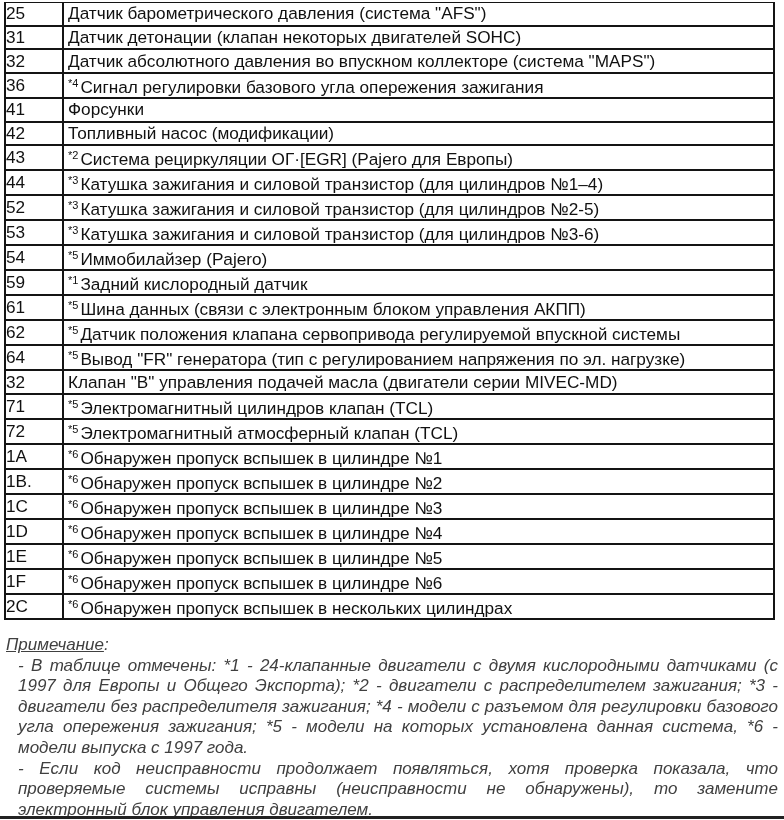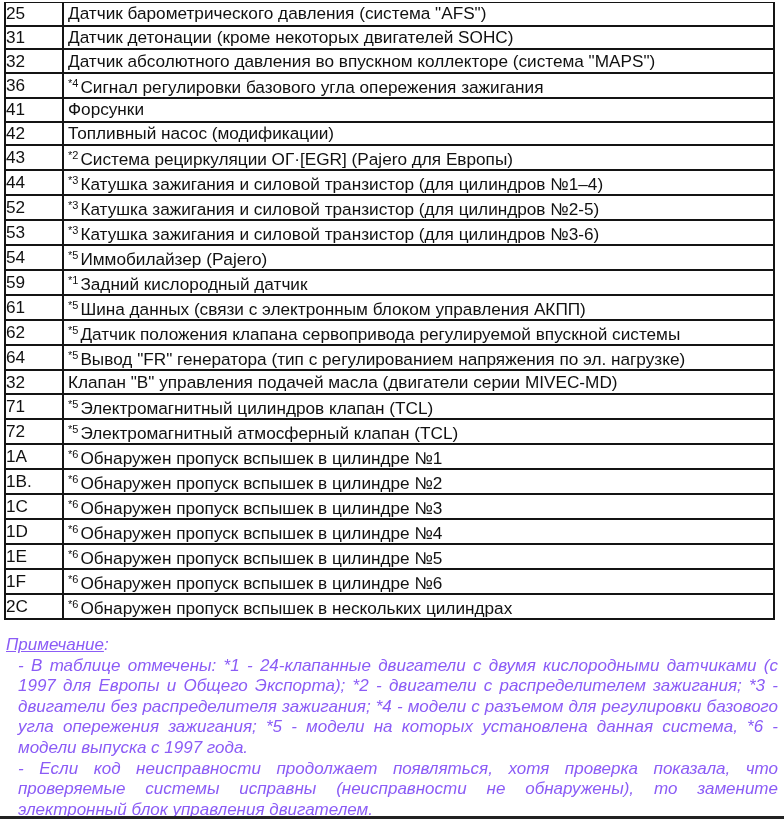--- a/index.html
+++ b/index.html
@@ -26,42 +26,42 @@
     vertical-align: middle;
   }
   table.codes td.code { width: 56px; padding: 0; }
   table.codes tr:first-child td { border-top-width: 1px; }
   sup.mark { font-size: 11px; vertical-align: 6px; margin-right: 2px; }
   .note {
     position: absolute; left: 6px; top: 635px; width: 772px;
     font-family: "Liberation Sans", "DejaVu Sans", sans-serif;
     font-style: italic;
     font-size: 17px; line-height: 20.6px;
-    color: #8b5cf6;
+    color: #404040;
   }
   .note-title { text-decoration: underline; }
   .note-title-colon { text-decoration: none; }
   .note-para { text-align: justify; padding-left: 12px; text-indent: 0; }
   .bottom-rule {
     position: absolute; left: 0; top: 816px; width: 784px; height: 3px; background: #222;
   }
 </style>
 </head>
 <body>
 
 <div class="page">
   <table class="codes">
     <tbody id="codes-body">
         <tr>
           <td class="code">25</td>
           <td><span>Датчик барометрического давления (система "AFS")</span></td>
         </tr>
         <tr>
           <td class="code">31</td>
-          <td><span>Датчик детонации (кроме некоторых двигателей SOHC)</span></td>
+          <td><span>Датчик детонации (клапан некоторых двигателей SOHC)</span></td>
         </tr>
         <tr>
           <td class="code">32</td>
           <td><span>Датчик абсолютного давления во впускном коллекторе (система "MAPS")</span></td>
         </tr>
         <tr>
           <td class="code">36</td>
           <td><sup class="mark">*4</sup><span>Сигнал регулировки базового угла опережения зажигания</span></td>
         </tr>
         <tr>

